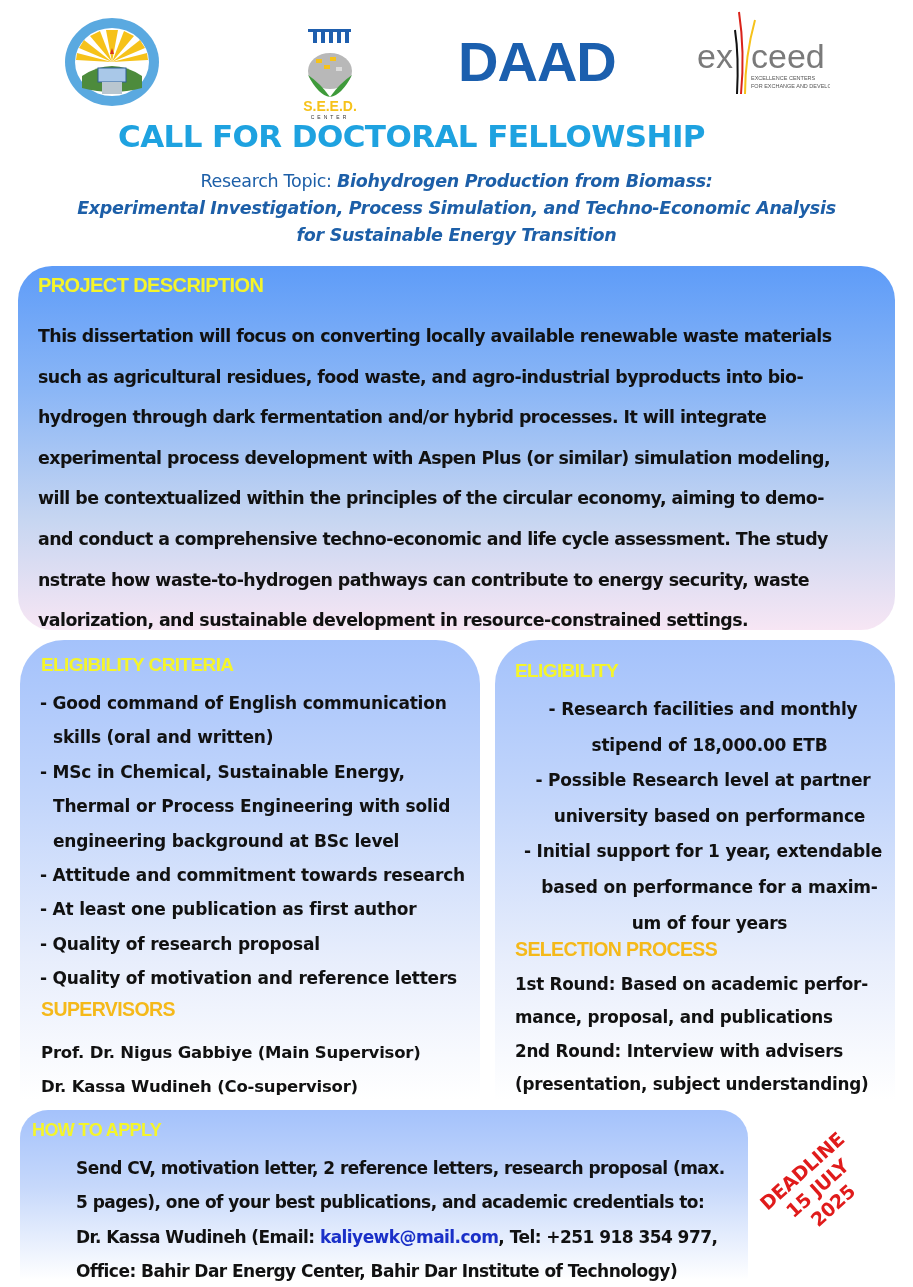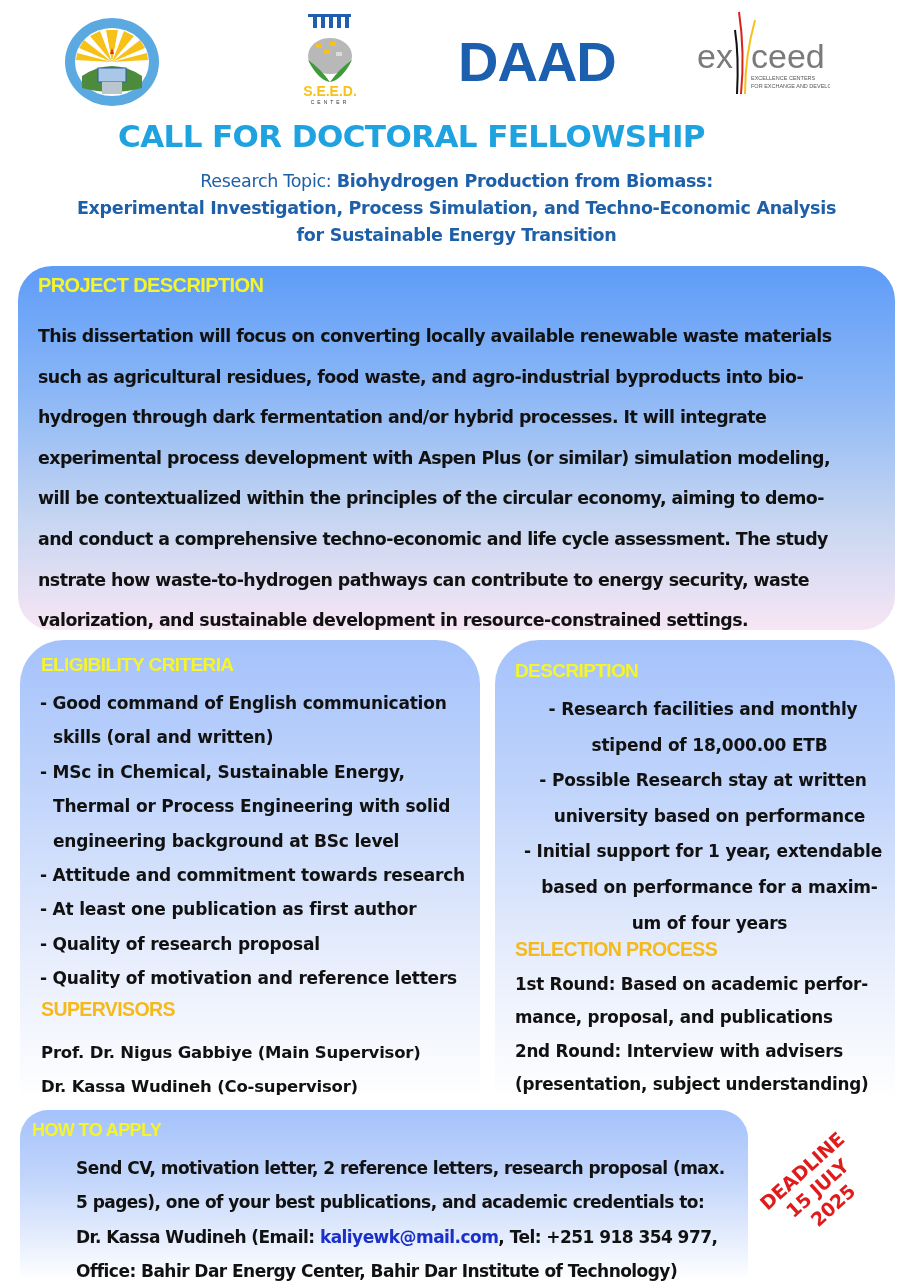--- a/index.html
+++ b/index.html
@@ -2,38 +2,38 @@
 <html><head>
 <meta charset="utf-8">
 <style>
   * { box-sizing: border-box; margin: 0; padding: 0; }
   html, body { width: 913px; height: 1287px; background: #ffffff; overflow: hidden; }
   body { position: relative; font-family: "Liberation Sans", sans-serif; color: #111; }
 
   
   .logo { position: absolute; }
   .logo-bdu { left: 62px; top: 16px; width: 100px; height: 92px; }
-  .logo-tum { left: 290px; top: 12px; width: 80px; height: 94px; }
+  .logo-tum { left: 290px; top: 27px; width: 80px; height: 94px; }
   .logo-daad { left: 458px; top: 34px; width: 150px; height: 56px; }
   .logo-exceed { left: 695px; top: 6px; width: 135px; height: 92px; }
 
   .daad-text { font-family: "Liberation Sans", sans-serif; font-weight: bold; font-size: 56px; color: #1b5fae; letter-spacing: -1px; line-height: 56px; }
 
   
   .title {
     position: absolute; left: 0; top: 118px; width: 823px; text-align: center;
     font-family: "DejaVu Sans", sans-serif; font-weight: bold; font-size: 31px; color: #1ea2e0;
     letter-spacing: -0.6px;
   }
   .topic {
     position: absolute; left: 0; top: 168px; width: 913px; text-align: center;
     font-family: "DejaVu Sans", sans-serif; font-size: 17.5px; line-height: 27px; color: #1d5fa8;
     letter-spacing: -0.3px;
   }
-  .topic b { font-weight: bold; color: #1d5fa8; }
+  .topic b { font-weight: bold; color: #1d5fa8; font-style: italic; }
 
   
   .panel { position: absolute; border-radius: 34px; }
   .panel-project {
     left: 18px; top: 266px; width: 877px; height: 364px;
     background: linear-gradient(180deg, #5e9cf8 0%, #8cb7f6 35%, #c7d6f1 70%, #f7e6f4 100%);
   }
   .panel-elig {
     left: 20px; top: 640px; width: 460px; height: 460px; border-radius: 44px 44px 0 0;
     background: linear-gradient(180deg, #a4c2fb 0%, #c3d6fb 35%, #e8eefc 70%, #ffffff 100%);
@@ -192,25 +192,25 @@
   <span class="line">- Quality of research proposal</span>
   <span class="line">- Quality of motivation and reference letters</span>
 </div>
 <div class="heading orange sup-head">SUPERVISORS</div>
 <div class="body-text sup-list">
   <span class="line">Prof. Dr. Nigus Gabbiye (Main Supervisor)</span>
   <span class="line">Dr. Kassa Wudineh (Co-supervisor)</span>
 </div>
 
 <div class="panel panel-fellow"></div>
-<div class="heading fel-head">DESCRIPTION</div>
+<div class="heading fel-head">ELIGIBILITY</div>
 <div class="body-text fel-list">
   <span class="line">- Research facilities and monthly</span>
   <span class="line cont">stipend of 18,000.00 ETB</span>
-  <span class="line">- Possible Research stay at written</span>
+  <span class="line">- Possible Research level at partner</span>
   <span class="line cont">university based on performance</span>
   <span class="line">- Initial support for 1 year, extendable</span>
   <span class="line cont">based on performance for a maxim-</span>
   <span class="line cont">um of four years</span>
 </div>
 <div class="heading orange sel-head">SELECTION PROCESS</div>
 <div class="body-text sel-list">
   <span class="line">1st Round: Based on academic perfor-</span>
   <span class="line">mance, proposal, and publications</span>
   <span class="line">2nd Round: Interview with advisers</span>

